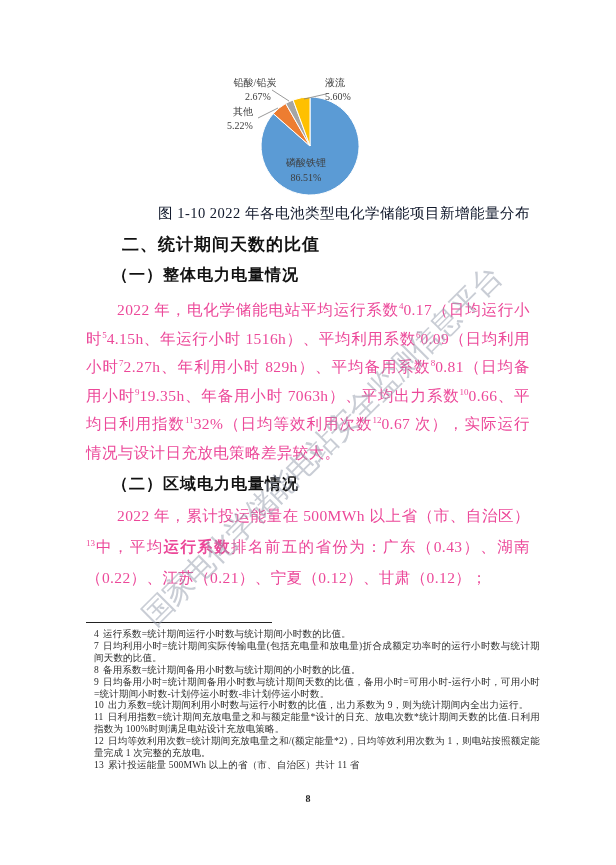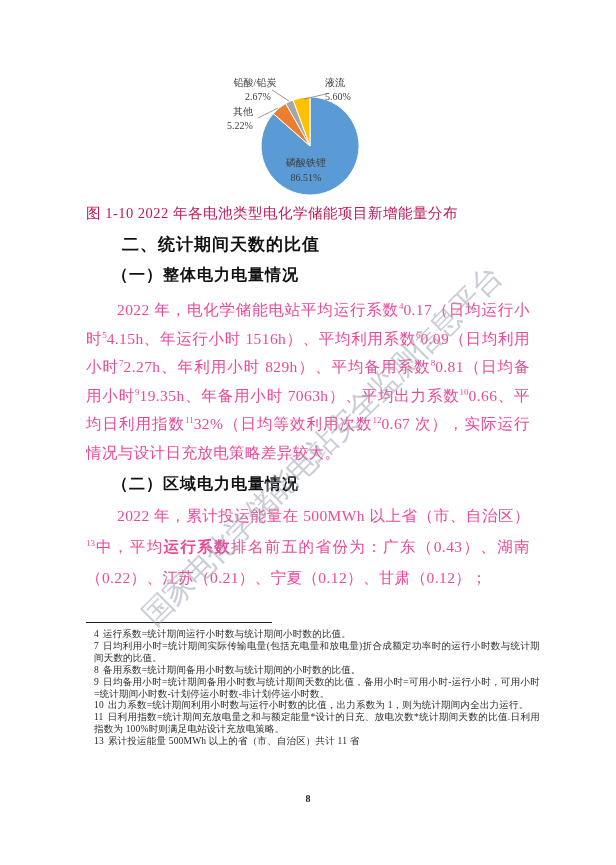--- a/index.html
+++ b/index.html
@@ -31,23 +31,23 @@
     position:absolute;left:86px;top:56px;
     width:444px;height:150px;
   }
   .pie text{
     font-family:"Liberation Serif","DejaVu Serif",serif;
     font-size:10px;fill:#3d3d3d;
   }
   
   .caption{
     position:absolute;left:86px;top:204px;width:444px;
-    text-align:left;
+    text-align:right;
     font-size:14.5px;letter-spacing:.5px;
-    color:#be185d;
+    color:#0f172a;
   }
   
   .h1{
     position:absolute;left:86px;top:233px;width:444px;margin:0;
     font-family:"Liberation Sans","DejaVu Sans",sans-serif;
     font-size:17px;font-weight:700;letter-spacing:1px;
     text-indent:36px;color:#111;
   }
   .h2{
     position:absolute;left:86px;width:444px;margin:0;
@@ -123,22 +123,23 @@
 
   <p class="body p2" id="para-regional"><span class="para-indent"></span><span>2022 年，累计投运能量在 500MWh 以上省（市、自治区）</span><sup>13</sup><span>中，平均</span><b>运行系数</b><span>排名前五的省份为：广东（0.43）、湖南（0.22）、江苏（0.21）、宁夏（0.12）、甘肃（0.12）；</span></p>
 
   <div class="fnsep"></div>
 
   <div class="footnotes" id="footnotes">
       <div class="footnote"><span class="fn-num">4</span><span>运行系数=统计期间运行小时数与统计期间小时数的比值。</span></div>
       <div class="footnote"><span class="fn-num">7</span><span>日均利用小时=统计期间实际传输电量(包括充电量和放电量)折合成额定功率时的运行小时数与统计期间天数的比值。</span></div>
       <div class="footnote"><span class="fn-num">8</span><span>备用系数=统计期间备用小时数与统计期间的小时数的比值。</span></div>
       <div class="footnote"><span class="fn-num">9</span><span>日均备用小时=统计期间备用小时数与统计期间天数的比值，备用小时=可用小时-运行小时，可用小时=统计期间小时数-计划停运小时数-非计划停运小时数。</span></div>
-      <div class="footnote"><span class="fn-num">10</span><span>出力系数=统计期间利用小时数与运行小时数的比值，出力系数为 1，则为统计期间内全出力运行。</span></div>
+      <div class="footnote"><span class="fn-num">10</span><span>出力系数=统计期间利用小时数与运行小时数的比值，出力系数为 9，则为统计期间内全出力运行。</span></div>
       <div class="footnote"><span class="fn-num">11</span><span>日利用指数=统计期间充放电量之和与额定能量*设计的日充、放电次数*统计期间天数的比值.日利用指数为 100%时则满足电站设计充放电策略。</span></div>
+      <div class="footnote"><span class="fn-num">12</span><span>日均等效利用次数=统计期间充放电量之和/(额定能量*2)，日均等效利用次数为 1，则电站按照额定能量完成 1 次完整的充放电。</span></div>
       <div class="footnote"><span class="fn-num">13</span><span>累计投运能量 500MWh 以上的省（市、自治区）共计 11 省</span></div>
     </div>
 
   <div class="pageno">8</div>
 
   <div class="watermark">国家电化学储能电站安全监测信息平台</div>
 
 </div>
 
 </body></html>

